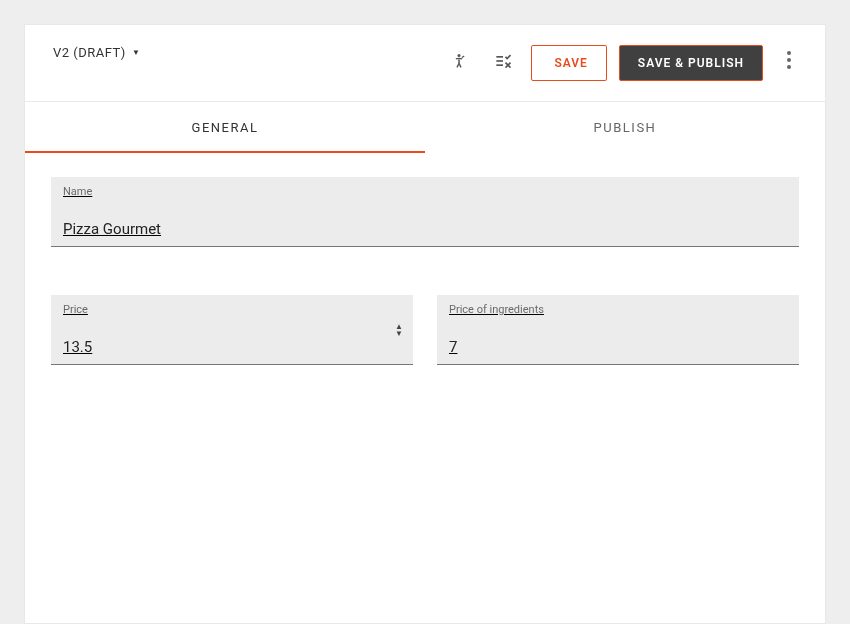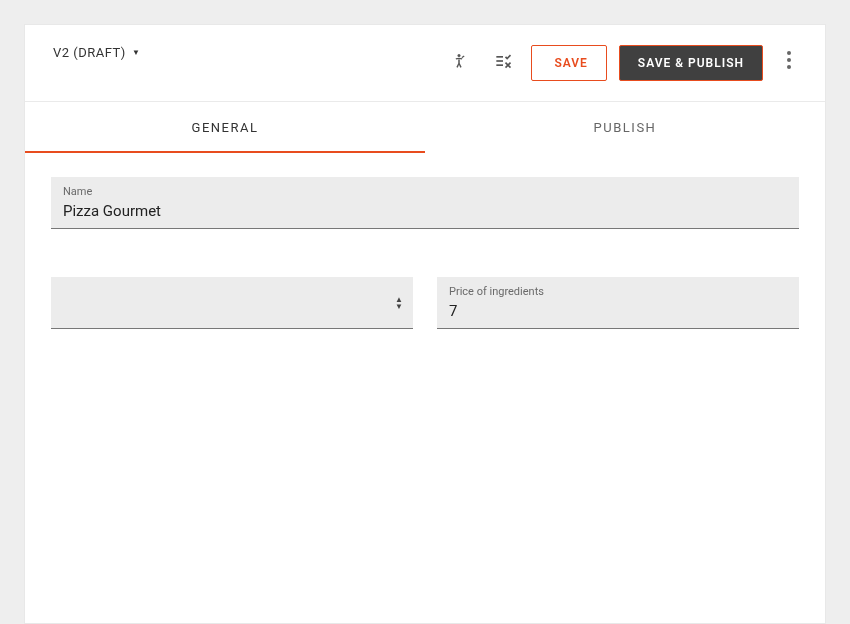--- a/index.html
+++ b/index.html
@@ -89,20 +89,21 @@
       color: #666;
       cursor: pointer;
       border-bottom: 2px solid transparent;
     }
     .tab.active {
       color: #333;
       border-bottom: 2px solid #e84c1e;
     }
     .content {
       padding: 24px 26px;
+      text-decoration: underline;
     }
     .row {
       display: flex;
       gap: 24px;
       margin-bottom: 48px;
     }
     .field {
       background: #ececec;
       border-bottom: 1px solid #777;
       padding: 8px 12px 6px;
@@ -122,20 +123,21 @@
       margin-bottom: 2px;
     }
     .field-input {
       border: none;
       background: transparent;
       font-size: 15px;
       color: #222;
       outline: none;
       font-family: inherit;
       padding: 2px 0;
+      margin-top: 18px;
     }
     .stepper {
       position: absolute;
       right: 10px;
       top: 50%;
       transform: translateY(-50%);
       display: flex;
       flex-direction: column;
       line-height: 7px;
       font-size: 8px;
@@ -201,20 +203,22 @@
 
   <div class="content">
     <div class="row">
       <div class="field full">
         <span class="field-label">Name</span>
         <input class="field-input" type="text" value="Pizza Gourmet" style="">
       </div>
     </div>
     <div class="row">
       <div class="field half">
+        <span class="field-label">Price</span>
+        <input class="field-input" type="text" value="13.5" style="">
         <div class="stepper">
           <span>▲</span>
           <span>▼</span>
         </div>
       </div>
       <div class="field half">
         <span class="field-label">Price of ingredients</span>
         <input class="field-input" type="text" value="7" style="">
       </div>
     </div>

